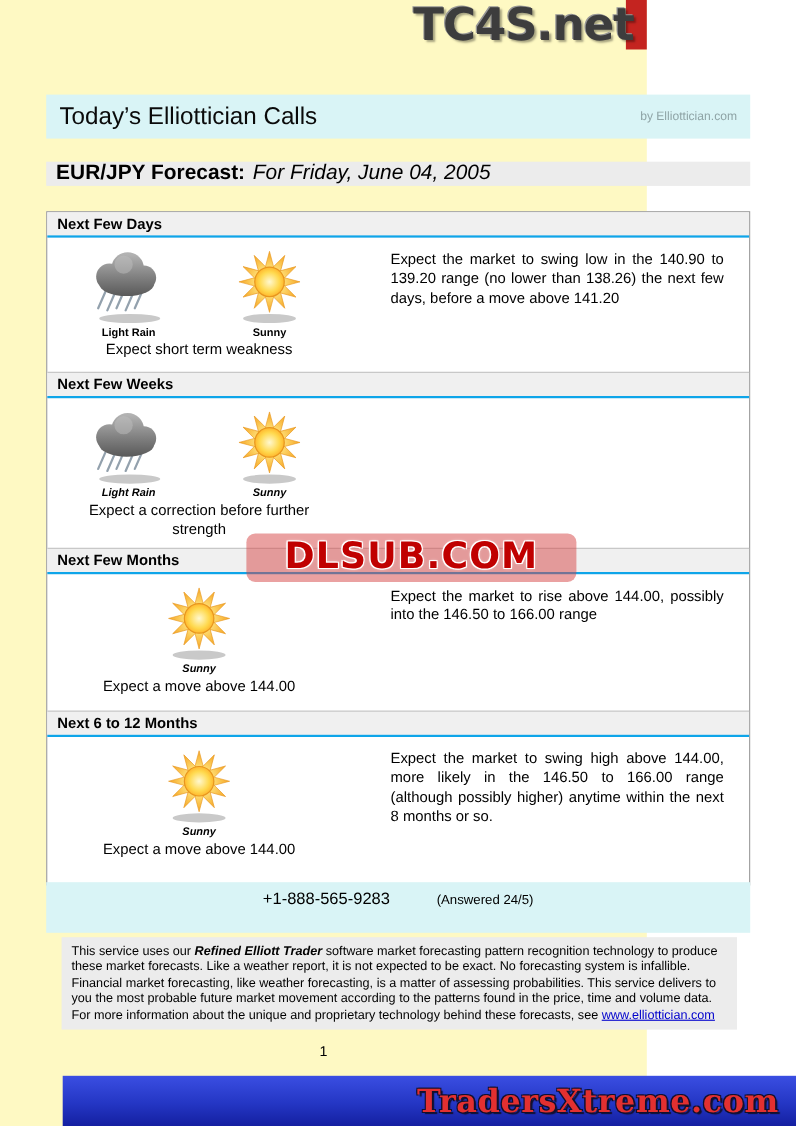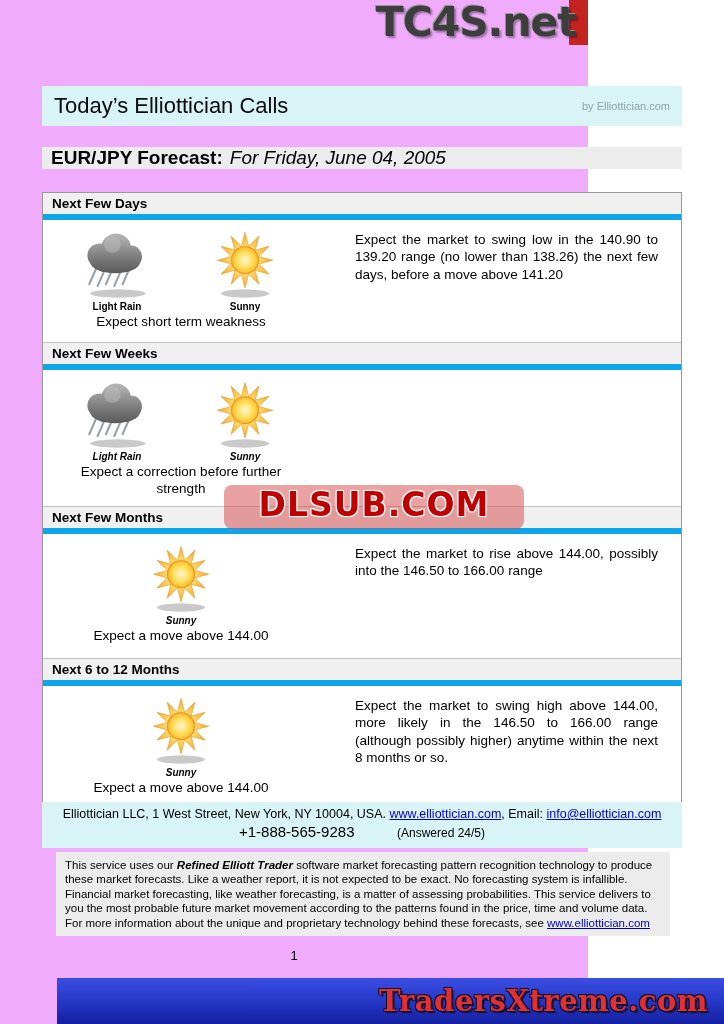--- a/index.html
+++ b/index.html
@@ -3,21 +3,21 @@
 <meta charset="utf-8">
 <style>
   * { box-sizing: border-box; margin: 0; padding: 0; }
   html,body { background:#ffffff; }
   body {
     width: 724px; height: 1024px;
     font-family: "Liberation Sans", sans-serif;
     position: relative; overflow: hidden;
     color:#000;
   }
-  .page { position:relative; width:588px; height:1024px; background:#f0abfc; }
+  .page { position:relative; width:588px; height:1024px; background:#fef9c3; }
 
   
   .red-strip { position:absolute; top:0; right:0; width:19px; height:45px; background:#c42420; }
   .tc4s {
     position:absolute; top:0; right:12px;
     font-family:"DejaVu Sans", sans-serif; font-weight:bold;
     font-size:41px; line-height:44px; letter-spacing:-1px;
     color:#3d3d3d;
     text-shadow:-1px -1px 0 #969696, 2px 2px 2px rgba(0,0,0,.35);
   }
@@ -35,21 +35,21 @@
   .fbar {
     position:absolute; left:42px; top:147px; width:640px; height:22px;
     background:#ececec; display:flex; align-items:center; padding:0 9px; font-size:19px;
   }
   .fbar .flabel { font-weight:bold; }
   .fbar .fdate  { font-style:italic; margin-left:7px; }
 
   
   .main { position:absolute; left:42px; top:192px; width:640px; border:1px solid #999; background:#fff; }
   .sec-h {
-    background:#f0f0f0; border-bottom:6px solid #0ea5e9;
+    background:#f0f0f0; border-bottom:2px solid #0ea5e9;
     padding:3px 9px; font-weight:bold; font-size:13.5px;
   }
   .section + .section .sec-h { border-top:1px solid #c4c4c4; }
   .sec-c { display:flex; padding:6px 10px 8px 4px; }
   .h1 { min-height:122px; } .h2 { min-height:136px; } .h3 { min-height:124px; } .h4 { min-height:134px; }
   .left { flex:0 0 268px; display:flex; flex-direction:column; align-items:center; }
   .icons { display:flex; gap:22px; justify-content:center; }
   .icon-block { display:flex; flex-direction:column; align-items:center; width:106px; }
   .wicon { width:84px; height:74px; display:block; }
   .ilabel { font-size:10px; font-weight:bold; margin-top:1px; }
@@ -265,23 +265,20 @@
       </div>
     </div>
 
   </div>
 
   <div class="watermark">
     <span class="wm-text">DLSUB.COM</span>
   </div>
 
   <div class="footer">
-    <div class="addr">
-      <span>Elliottician LLC, 1 West Street, New York, NY 10004, USA. </span><a class="lnk">www.elliottician.com</a><span>, Email: </span><a class="lnk">info@elliottician.com</a>
-    </div>
     <div class="phone-line">
       <span class="phone">+1-888-565-9283</span>
       <span class="answered">(Answered 24/5)</span>
     </div>
   </div>
 
   <div class="disclaimer">
     <span>This service uses our </span><b><i>Refined Elliott Trader</i></b><span> software market forecasting pattern recognition technology to produce these market forecasts. Like a weather report, it is not expected to be exact. No forecasting system is infallible. Financial market forecasting, like weather forecasting, is a matter of assessing probabilities. This service delivers to you the most probable future market movement according to the patterns found in the price, time and volume data. For more information about the unique and proprietary technology behind these forecasts, see </span><a class="lnk">www.elliottician.com</a>
   </div>
 

